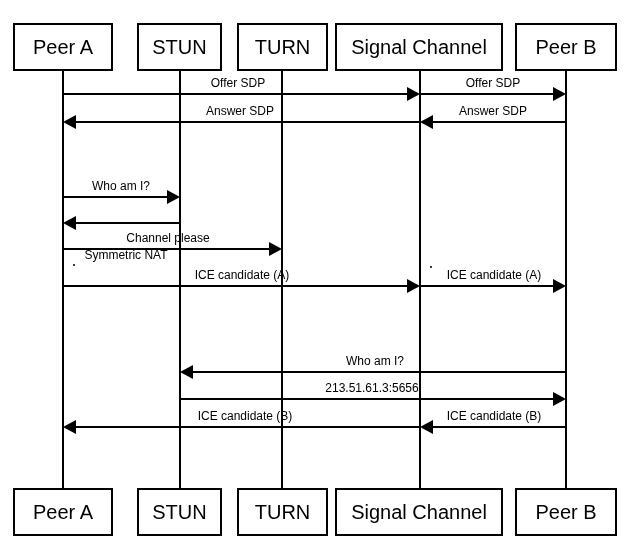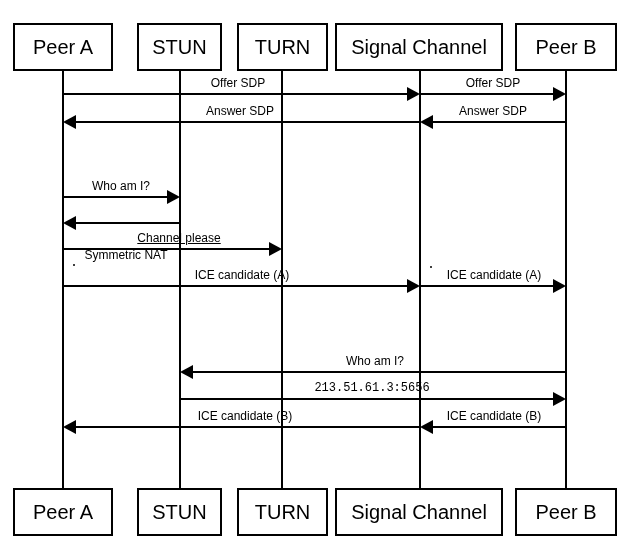--- a/index.html
+++ b/index.html
@@ -97,33 +97,33 @@
       <div class="msg-head left" style="top: 115px; left: 420px;"></div>
       <div class="msg-label" style="left: 493px; top: 104px;">Answer SDP</div>
       <div class="msg-line" style="top: 196px; left: 63px; width: 105px;"></div>
       <div class="msg-head right" style="top: 190px; left: 167px;"></div>
       <div class="msg-label" style="left: 121px; top: 179px;">Who am I?</div>
       <div class="msg-line" style="top: 222px; left: 75px; width: 105px;"></div>
       <div class="msg-head left" style="top: 216px; left: 63px;"></div>
       <div class="msg-label" style="left: 126px; top: 205px; margin-top: 43px;">Symmetric NAT</div>
       <div class="msg-line" style="top: 248px; left: 63px; width: 207px;"></div>
       <div class="msg-head right" style="top: 242px; left: 269px;"></div>
-      <div class="msg-label" style="left: 179px; top: 231px; text-decoration: underline;">Channel please</div>
+      <div class="msg-label" style="left: 168px; top: 231px;">Channel please</div>
       <div class="msg-line" style="top: 285px; left: 63px; width: 345px;"></div>
       <div class="msg-head right" style="top: 279px; left: 407px;"></div>
       <div class="msg-label" style="left: 242px; top: 268px;">ICE candidate (A)</div>
       <div class="msg-line" style="top: 285px; left: 420px; width: 134px;"></div>
       <div class="msg-head right" style="top: 279px; left: 553px;"></div>
       <div class="msg-label" style="left: 494px; top: 268px;">ICE candidate (A)</div>
       <div class="msg-line" style="top: 371px; left: 192px; width: 374px;"></div>
       <div class="msg-head left" style="top: 365px; left: 180px;"></div>
       <div class="msg-label" style="left: 375px; top: 354px;">Who am I?</div>
       <div class="msg-line" style="top: 398px; left: 180px; width: 374px;"></div>
       <div class="msg-head right" style="top: 392px; left: 553px;"></div>
-      <div class="msg-label" style="left: 372px; top: 381px; font-family: Liberation Mono, monospace;">213.51.61.3:5656</div>
+      <div class="msg-label" style="left: 372px; top: 381px;">213.51.61.3:5656</div>
       <div class="msg-line" style="top: 426px; left: 75px; width: 345px;"></div>
       <div class="msg-head left" style="top: 420px; left: 63px;"></div>
       <div class="msg-label" style="left: 245px; top: 409px;">ICE candidate (B)</div>
       <div class="msg-line" style="top: 426px; left: 432px; width: 134px;"></div>
       <div class="msg-head left" style="top: 420px; left: 420px;"></div>
       <div class="msg-label" style="left: 494px; top: 409px;">ICE candidate (B)</div>
       <div class="dot" style="left: 73px; top: 264px;"></div>
       <div class="dot" style="left: 430px; top: 266px;"></div>
     </div>
 

